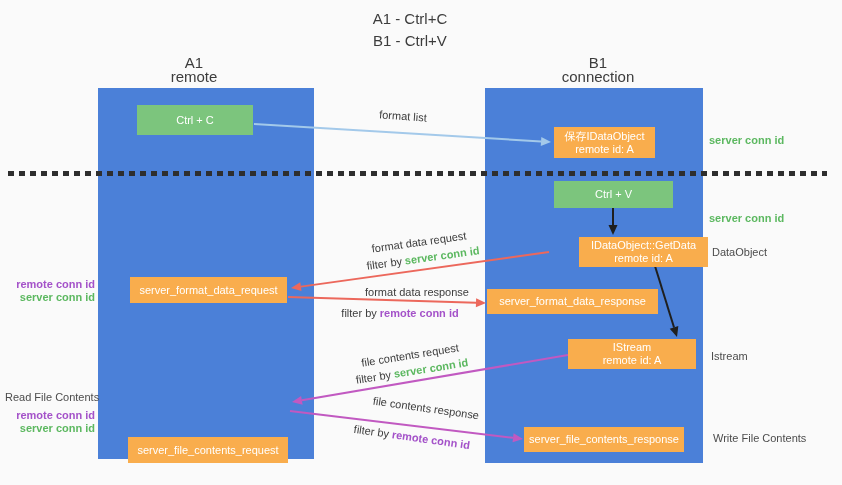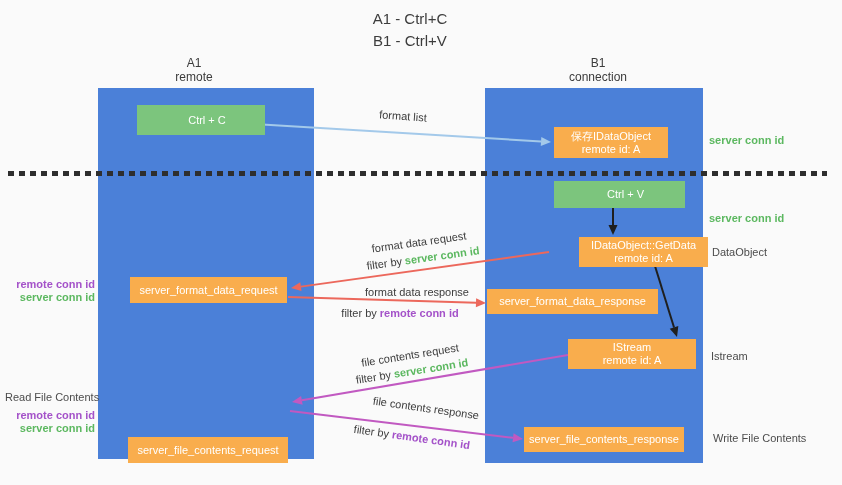--- a/index.html
+++ b/index.html
@@ -1,29 +1,29 @@
 <!DOCTYPE html>
 <html style="--bg: #fafafa; --lane-blue: #4b80d8; --box-orange: #f9ad4d; --box-green: #7cc57d; --green-text: #5cb860; --purple-text: #a452c9; --gray-text: #4c4c4c; --dark-text: #3c3c3c; --dotted: #2e2e2e; --arrow-lightblue: #a3c9ea; --arrow-red: #ec685c; --arrow-magenta: #c159c1; --arrow-black: #1f1f1f;"><head>
 <meta charset="utf-8">
 <style>
   html,body{margin:0;padding:0;background:#fafafa;}
   .canvas{position:relative;width:842px;height:485px;background:var(--bg,#fafafa);
           font-family:"Liberation Sans", sans-serif;overflow:hidden;}
   .title{position:absolute;left:300px;top:8px;width:220px;text-align:center;
          font-size:15px;line-height:22px;color:var(--dark-text,#3c3c3c);}
-  .lane-header{position:absolute;text-align:center;font-size:12px;line-height:14px;
+  .lane-header{position:absolute;text-align:center;font-size:15px;line-height:14px;
          color:var(--dark-text,#3c3c3c);}
   .lane{position:absolute;background:var(--lane-blue,#4b80d8);z-index:1;}
   .dotted{position:absolute;z-index:4;
          background:repeating-linear-gradient(90deg,var(--dotted,#2e2e2e) 0 6px,transparent 6px 11px);}
   #arrow-layer{position:absolute;left:0;top:0;z-index:2;pointer-events:none;}
   .node{position:absolute;display:flex;flex-direction:column;align-items:center;justify-content:center;
         color:#fff;font-size:11px;line-height:13px;text-align:center;z-index:3;white-space:nowrap;}
   .node.orange{background:var(--box-orange,#f9ad4d);}
-  .node.green{background:var(--box-green,#7cc57d);padding-left:12px;}
+  .node.green{background:var(--box-green,#7cc57d);}
   .anno{position:absolute;font-size:11px;color:var(--dark-text,#3c3c3c);white-space:nowrap;z-index:3;}
   .side{position:absolute;font-size:11px;line-height:13px;white-space:nowrap;z-index:3;}
   .right-align{text-align:right;}
   .bold-green{color:var(--green-text,#5cb860);font-weight:bold;}
   .bold-purple{color:var(--purple-text,#a452c9);font-weight:bold;}
   .gray{color:var(--gray-text,#4c4c4c);}
   .pfx{margin-right:3px;}
 </style>
 </head>
 <body>
@@ -63,21 +63,21 @@
       <line x1="568" y1="355" x2="301.85808595894764" y2="400.3212679707589" stroke="#c159c1" stroke-width="2"></line>
       <polygon points="292,402 301.10265654578916,395.8851292892325 302.6135153721061,404.75740665228534" fill="#c159c1"></polygon>
       <line x1="290" y1="411" x2="513.0714333907829" y2="437.8068675319396" stroke="#c159c1" stroke-width="2"></line>
       <polygon points="523,439 512.5345237801557,442.27472250608724 513.60834300141,433.33901255779193" fill="#c159c1"></polygon>
     </svg>
 
   <div class="node green" style="left:137px;top:105px;width:116px;height:30px;">
     <span>Ctrl + C</span>
   </div>
 
-  <div class="node orange" style="left:554px;top:127px;width:114px;height:31px;">
+  <div class="node orange" style="left:554px;top:127px;width:101px;height:31px;">
     <span>保存IDataObject</span>
     <span>remote id: A</span>
   </div>
 
   <div class="node green" style="left:554px;top:181px;width:119px;height:27px;">
     <span>Ctrl + V</span>
   </div>
 
   <div class="node orange" style="left:579px;top:237px;width:129px;height:30px;">
     <span>IDataObject::GetData</span>

